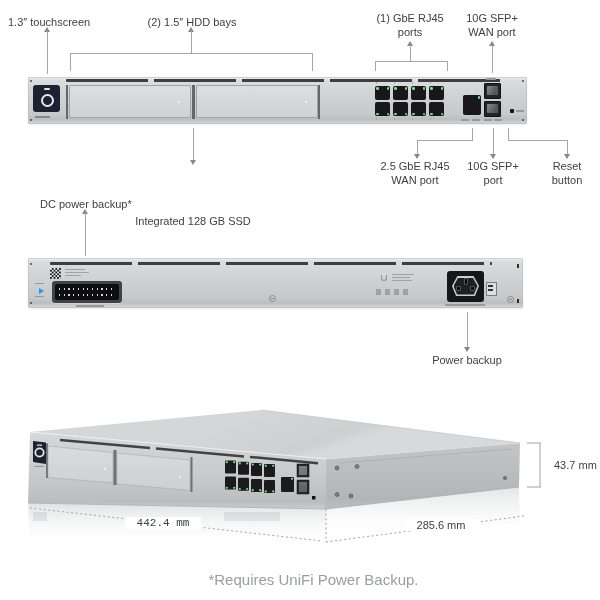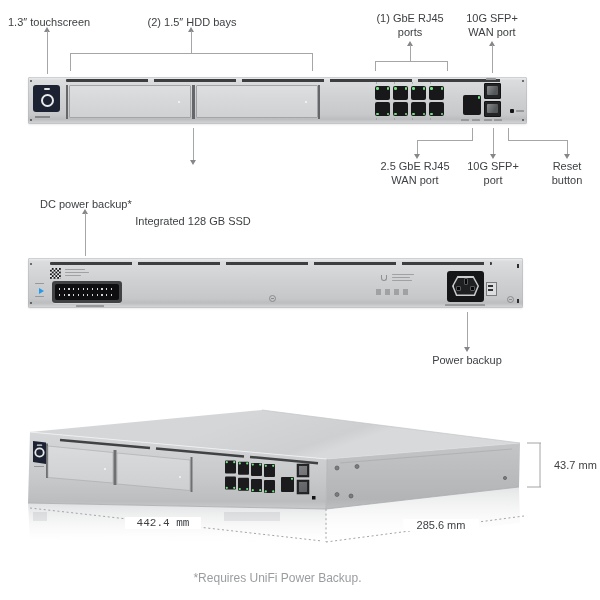--- a/index.html
+++ b/index.html
@@ -74,22 +74,22 @@
   .inlet .pinc{position:absolute;left:17.5px;top:8px;width:2px;height:5px;background:#060608;box-shadow:0 0 0 .5px #8e9092;}
   .inlet .pinl{position:absolute;left:10px;top:16px;width:2.5px;height:3px;background:#060608;box-shadow:0 0 0 .5px #8e9092;}
   .inlet .pinr{position:absolute;left:24px;top:16px;width:2.5px;height:3px;background:#060608;box-shadow:0 0 0 .5px #8e9092;}
   .sticker{position:absolute;left:458px;top:24px;width:9px;height:12px;background:#dcdee0;border:.5px solid #7a7c7e;}
   .sticker::before{content:"";position:absolute;left:1px;top:2px;width:5px;height:2px;background:#333;}
   .sticker::after{content:"";position:absolute;left:1px;top:6px;width:5px;height:2px;background:#333;}
   .rackhole{position:absolute;width:2px;height:4px;background:#2c2e30;}
 
   .dim{position:absolute;font-size:11px;color:var(--label-text,#3e4144);background:#fff;
        padding:0 3px;text-align:center;white-space:nowrap;}
-  .footnote{position:absolute;left:0;top:571px;width:555px;text-align:center;font-size:12px;
-       color:var(--muted-text,#9a9da0);}
+  .footnote{position:absolute;left:0;top:571px;width:555px;text-align:center;font-size:15px;
+       color:var(--muted-text,#9a9da0);padding-left:36px;}
   svg{position:absolute;}
 </style>
 </head>
 <body>
 
 <div class="stage">
 
   <div class="lbl la" style="left:8px;top:15px;">1.3″ touchscreen</div>
   <div class="arr up" style="left:43.5px;top:26.5px;"></div>
   <div class="stem" style="left:46.5px;top:31px;height:43px;"></div>

